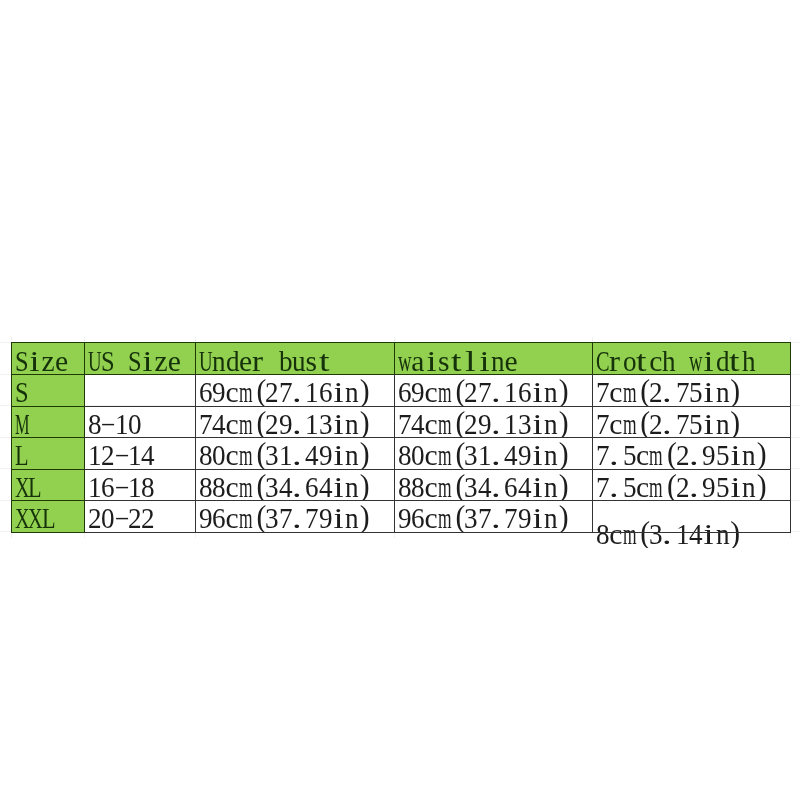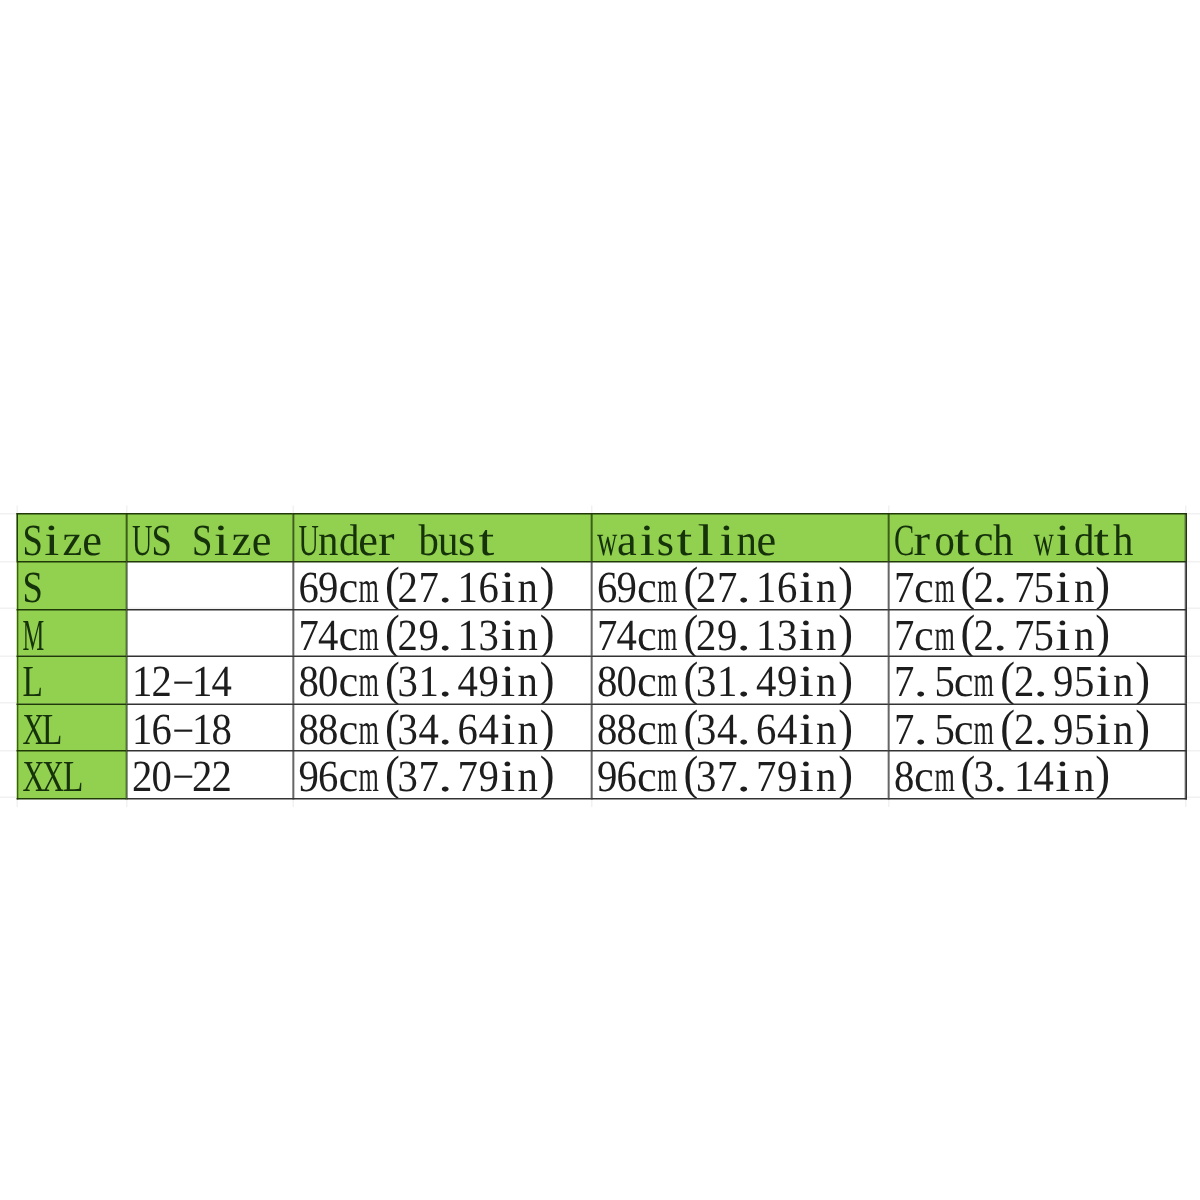--- a/index.html
+++ b/index.html
@@ -92,20 +92,23 @@
       </div>
       <div class="cell" style="left: 591.5px; top: 0px; width: 198.5px; height: 31.5px;">
         <div class="txt" style="left: 4px; top: 4.2px;"><span class="ch"><i style="transform: scale(0.9172, 1);">7</i></span><span class="ch"><i>c</i></span><span class="ch"><i style="transform: scale(0.5895, 1);">m</i></span><span class="ch"><i style="transform: translate(4.4px, -1.6px) scale(1, 1.09);">(</i></span><span class="ch"><i style="transform: scale(0.9172, 1);">2</i></span><span class="ch"><i style="transform: scale(1.3, 1);">.</i></span><span class="ch"><i style="transform: scale(0.9172, 1);">7</i></span><span class="ch"><i style="transform: scale(0.9172, 1);">5</i></span><span class="ch"><i style="transform: translate(1.5px, 0px) scale(1.22, 1);">i</i></span><span class="ch"><i style="transform: scale(0.9172, 1);">n</i></span><span class="ch"><i style="transform: translate(1.2px, -1.6px) scale(1, 1.09);">)</i></span></div>
       </div>
     </div>
 
     <div class="row" style="top: 405.5px; height: 31.5px;">
       <div class="cell green" style="left: 11px; top: 0px; width: 72.5px; height: 31.5px;">
         <div class="txt" style="left: 4px; top: 4.2px;"><span class="ch"><i style="transform: scale(0.5503, 1);">M</i></span></div>
       </div>
+      <div class="cell" style="left: 83.5px; top: 0px; width: 111.5px; height: 31.5px;">
+        <div class="txt" style="left: 4px; top: 4.2px;"><span class="ch"><i style="transform: scale(0.9172, 1);">8</i></span><span class="ch"><i style="transform: translate(1.3px, -2.3px) scale(0.79, 1);">–</i></span><span class="ch"><i style="transform: scale(0.9172, 1);">1</i></span><span class="ch"><i style="transform: scale(0.9172, 1);">0</i></span></div>
+      </div>
       <div class="cell" style="left: 195px; top: 0px; width: 198.5px; height: 31.5px;">
         <div class="txt" style="left: 4px; top: 4.2px;"><span class="ch"><i style="transform: scale(0.9172, 1);">7</i></span><span class="ch"><i style="transform: scale(0.9172, 1);">4</i></span><span class="ch"><i>c</i></span><span class="ch"><i style="transform: scale(0.5895, 1);">m</i></span><span class="ch"><i style="transform: translate(4.4px, -1.6px) scale(1, 1.09);">(</i></span><span class="ch"><i style="transform: scale(0.9172, 1);">2</i></span><span class="ch"><i style="transform: scale(0.9172, 1);">9</i></span><span class="ch"><i style="transform: scale(1.3, 1);">.</i></span><span class="ch"><i style="transform: scale(0.9172, 1);">1</i></span><span class="ch"><i style="transform: scale(0.9172, 1);">3</i></span><span class="ch"><i style="transform: translate(1.5px, 0px) scale(1.22, 1);">i</i></span><span class="ch"><i style="transform: scale(0.9172, 1);">n</i></span><span class="ch"><i style="transform: translate(1.2px, -1.6px) scale(1, 1.09);">)</i></span></div>
       </div>
       <div class="cell" style="left: 393.5px; top: 0px; width: 198px; height: 31.5px;">
         <div class="txt" style="left: 4px; top: 4.2px;"><span class="ch"><i style="transform: scale(0.9172, 1);">7</i></span><span class="ch"><i style="transform: scale(0.9172, 1);">4</i></span><span class="ch"><i>c</i></span><span class="ch"><i style="transform: scale(0.5895, 1);">m</i></span><span class="ch"><i style="transform: translate(4.4px, -1.6px) scale(1, 1.09);">(</i></span><span class="ch"><i style="transform: scale(0.9172, 1);">2</i></span><span class="ch"><i style="transform: scale(0.9172, 1);">9</i></span><span class="ch"><i style="transform: scale(1.3, 1);">.</i></span><span class="ch"><i style="transform: scale(0.9172, 1);">1</i></span><span class="ch"><i style="transform: scale(0.9172, 1);">3</i></span><span class="ch"><i style="transform: translate(1.5px, 0px) scale(1.22, 1);">i</i></span><span class="ch"><i style="transform: scale(0.9172, 1);">n</i></span><span class="ch"><i style="transform: translate(1.2px, -1.6px) scale(1, 1.09);">)</i></span></div>
       </div>
       <div class="cell" style="left: 591.5px; top: 0px; width: 198.5px; height: 31.5px;">
         <div class="txt" style="left: 4px; top: 4.2px;"><span class="ch"><i style="transform: scale(0.9172, 1);">7</i></span><span class="ch"><i>c</i></span><span class="ch"><i style="transform: scale(0.5895, 1);">m</i></span><span class="ch"><i style="transform: translate(4.4px, -1.6px) scale(1, 1.09);">(</i></span><span class="ch"><i style="transform: scale(0.9172, 1);">2</i></span><span class="ch"><i style="transform: scale(1.3, 1);">.</i></span><span class="ch"><i style="transform: scale(0.9172, 1);">7</i></span><span class="ch"><i style="transform: scale(0.9172, 1);">5</i></span><span class="ch"><i style="transform: translate(1.5px, 0px) scale(1.22, 1);">i</i></span><span class="ch"><i style="transform: scale(0.9172, 1);">n</i></span><span class="ch"><i style="transform: translate(1.2px, -1.6px) scale(1, 1.09);">)</i></span></div>
       </div>
     </div>
@@ -152,21 +155,21 @@
       </div>
       <div class="cell" style="left: 83.5px; top: 0px; width: 111.5px; height: 31.5px;">
         <div class="txt" style="left: 4px; top: 4.2px;"><span class="ch"><i style="transform: scale(0.9172, 1);">2</i></span><span class="ch"><i style="transform: scale(0.9172, 1);">0</i></span><span class="ch"><i style="transform: translate(1.3px, -2.3px) scale(0.79, 1);">–</i></span><span class="ch"><i style="transform: scale(0.9172, 1);">2</i></span><span class="ch"><i style="transform: scale(0.9172, 1);">2</i></span></div>
       </div>
       <div class="cell" style="left: 195px; top: 0px; width: 198.5px; height: 31.5px;">
         <div class="txt" style="left: 4px; top: 4.2px;"><span class="ch"><i style="transform: scale(0.9172, 1);">9</i></span><span class="ch"><i style="transform: scale(0.9172, 1);">6</i></span><span class="ch"><i>c</i></span><span class="ch"><i style="transform: scale(0.5895, 1);">m</i></span><span class="ch"><i style="transform: translate(4.4px, -1.6px) scale(1, 1.09);">(</i></span><span class="ch"><i style="transform: scale(0.9172, 1);">3</i></span><span class="ch"><i style="transform: scale(0.9172, 1);">7</i></span><span class="ch"><i style="transform: scale(1.3, 1);">.</i></span><span class="ch"><i style="transform: scale(0.9172, 1);">7</i></span><span class="ch"><i style="transform: scale(0.9172, 1);">9</i></span><span class="ch"><i style="transform: translate(1.5px, 0px) scale(1.22, 1);">i</i></span><span class="ch"><i style="transform: scale(0.9172, 1);">n</i></span><span class="ch"><i style="transform: translate(1.2px, -1.6px) scale(1, 1.09);">)</i></span></div>
       </div>
       <div class="cell" style="left: 393.5px; top: 0px; width: 198px; height: 31.5px;">
         <div class="txt" style="left: 4px; top: 4.2px;"><span class="ch"><i style="transform: scale(0.9172, 1);">9</i></span><span class="ch"><i style="transform: scale(0.9172, 1);">6</i></span><span class="ch"><i>c</i></span><span class="ch"><i style="transform: scale(0.5895, 1);">m</i></span><span class="ch"><i style="transform: translate(4.4px, -1.6px) scale(1, 1.09);">(</i></span><span class="ch"><i style="transform: scale(0.9172, 1);">3</i></span><span class="ch"><i style="transform: scale(0.9172, 1);">7</i></span><span class="ch"><i style="transform: scale(1.3, 1);">.</i></span><span class="ch"><i style="transform: scale(0.9172, 1);">7</i></span><span class="ch"><i style="transform: scale(0.9172, 1);">9</i></span><span class="ch"><i style="transform: translate(1.5px, 0px) scale(1.22, 1);">i</i></span><span class="ch"><i style="transform: scale(0.9172, 1);">n</i></span><span class="ch"><i style="transform: translate(1.2px, -1.6px) scale(1, 1.09);">)</i></span></div>
       </div>
-      <div class="cell" style="left: 591.5px; top: 0px; width: 198.5px; height: 31.5px;">
+      <div class="cell" style="left: 591.5px; top: 16px; width: 198.5px; height: 31.5px;">
         <div class="txt" style="left: 4px; top: 4.2px;"><span class="ch"><i style="transform: scale(0.9172, 1);">8</i></span><span class="ch"><i>c</i></span><span class="ch"><i style="transform: scale(0.5895, 1);">m</i></span><span class="ch"><i style="transform: translate(4.4px, -1.6px) scale(1, 1.09);">(</i></span><span class="ch"><i style="transform: scale(0.9172, 1);">3</i></span><span class="ch"><i style="transform: scale(1.3, 1);">.</i></span><span class="ch"><i style="transform: scale(0.9172, 1);">1</i></span><span class="ch"><i style="transform: scale(0.9172, 1);">4</i></span><span class="ch"><i style="transform: translate(1.5px, 0px) scale(1.22, 1);">i</i></span><span class="ch"><i style="transform: scale(0.9172, 1);">n</i></span><span class="ch"><i style="transform: translate(1.2px, -1.6px) scale(1, 1.09);">)</i></span></div>
       </div>
     </div>
 
   <div class="bd h" style="left: 11px; top: 342px; width: 72.5px; background: rgb(31, 58, 6);"></div>
       <div class="bd h" style="left: 83.5px; top: 342px; width: 111.5px; background: rgb(31, 58, 6);"></div>
       <div class="bd h" style="left: 195px; top: 342px; width: 198.5px; background: rgb(31, 58, 6);"></div>
       <div class="bd h" style="left: 393.5px; top: 342px; width: 198px; background: rgb(31, 58, 6);"></div>
       <div class="bd h" style="left: 591.5px; top: 342px; width: 199.5px; background: rgb(31, 58, 6);"></div>
       <div class="bd h" style="left: 11px; top: 374px; width: 72.5px; background: rgb(31, 58, 6);"></div>

